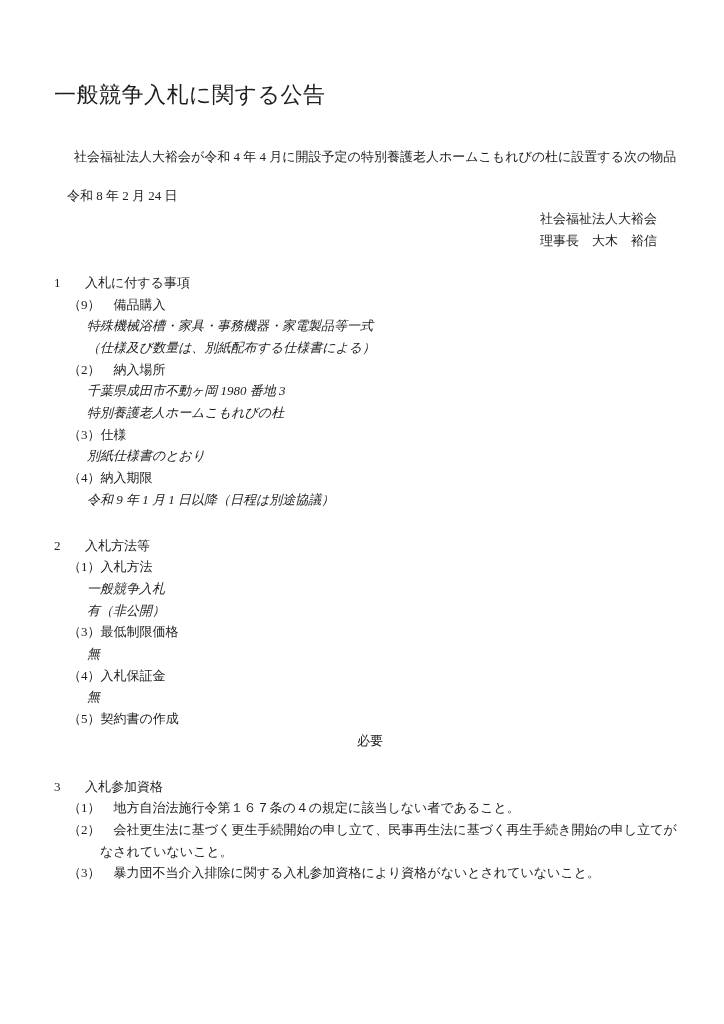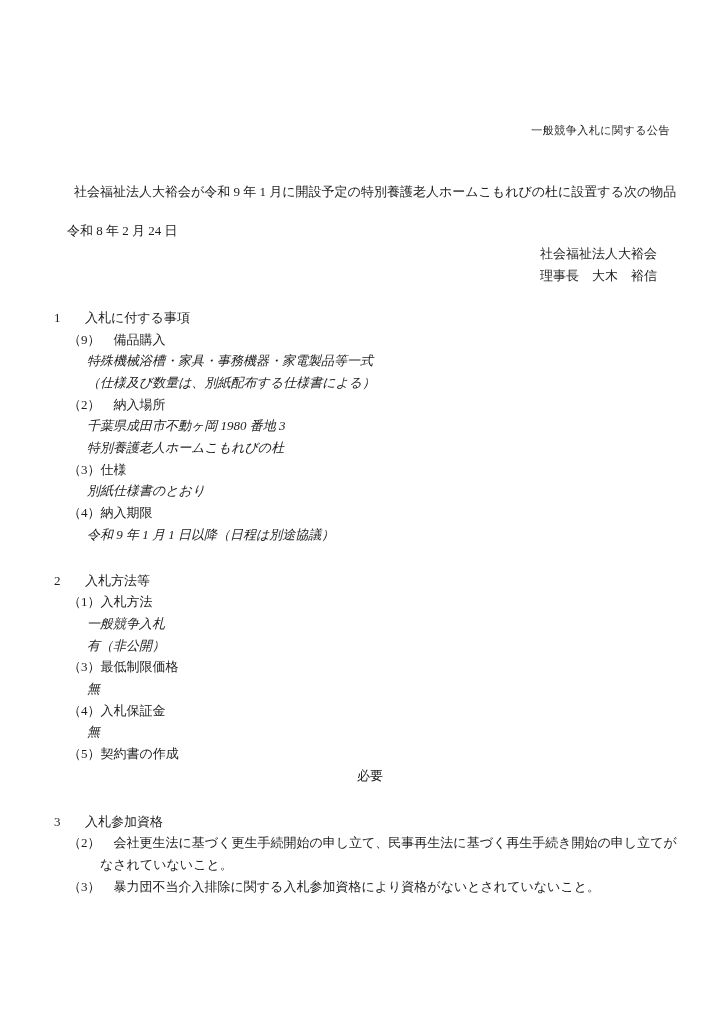--- a/index.html
+++ b/index.html
@@ -9,24 +9,24 @@
     background: #ffffff;
     color: #1d1d1f;
     font-family: "Liberation Serif", "DejaVu Serif", serif;
     font-size: 13px;
     line-height: 21.7px;
     overflow: hidden;
   }
   .page { padding: 0 67px 0 54px; }
   .ln { white-space: pre; }
   .doc-title {
-    margin-top: 119px;
+    margin-top: 84px;
     margin-right: -13px;
-    text-align: right;
-    font-size: 11px;
+    text-align: left;
+    font-size: 22px;
     letter-spacing: 0.5px;
     line-height: 22px;
   }
   .intro { margin-top: 40px; padding-left: 7px; }
   .date-line { margin-top: 17px; padding-left: 13px; }
   .issuer { margin-top: 2px; text-align: right; }
   .section { margin-top: 24px; }
   .section.first { margin-top: 20px; }
   .sec-head { display: flex; }
   .sec-no { width: 31px; flex: 0 0 31px; }
@@ -36,21 +36,21 @@
   .l3  { padding-left: 46px; }
 </style>
 </head>
 <body>
 
 <div class="page">
 
   <div class="doc-title ln">一般競争入札に関する公告</div>
 
   <div class="intro">
-    <div class="ln">　社会福祉法人大裕会が令和 9 年 1 月に開設予定の特別養護老人ホームこもれびの杜に設置する次の物品</div>
+    <div class="ln">　社会福祉法人大裕会が令和 4 年 4 月に開設予定の特別養護老人ホームこもれびの杜に設置する次の物品</div>
   </div>
 
   <div class="date-line ln">令和 8 年 2 月 24 日</div>
 
   <div class="issuer">
     <div class="ln">社会福祉法人大裕会</div>
     <div class="ln">理事長　大木　裕信</div>
   </div>
 
   <div class="section first">
@@ -84,18 +84,19 @@
     <div class="ln l2">無</div>
     <div class="ln l1">（5）契約書の作成</div>
     <div class="ln l2b">必要</div>
   </div>
 
   <div class="section">
     <div class="sec-head">
       <span class="sec-no ln">3</span>
       <span class="ln">入札参加資格</span>
     </div>
+    <div class="ln l1">（1）　地方自治法施行令第１６７条の４の規定に該当しない者であること。</div>
     <div class="ln l1">（2）　会社更生法に基づく更生手続開始の申し立て、民事再生法に基づく再生手続き開始の申し立てが</div>
     <div class="ln l3">なされていないこと。</div>
     <div class="ln l1">（3）　暴力団不当介入排除に関する入札参加資格により資格がないとされていないこと。</div>
   </div>
 
 </div>
 
 </body></html>

